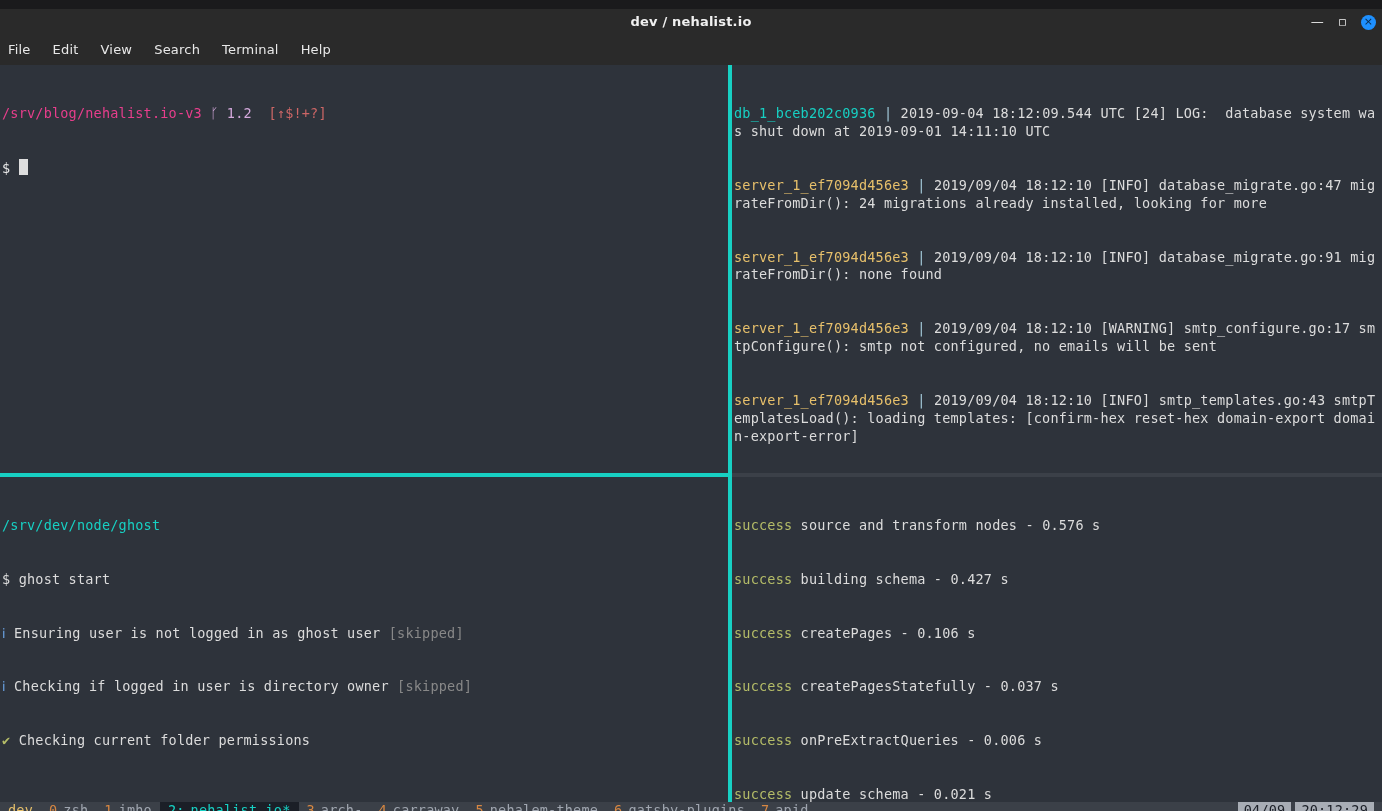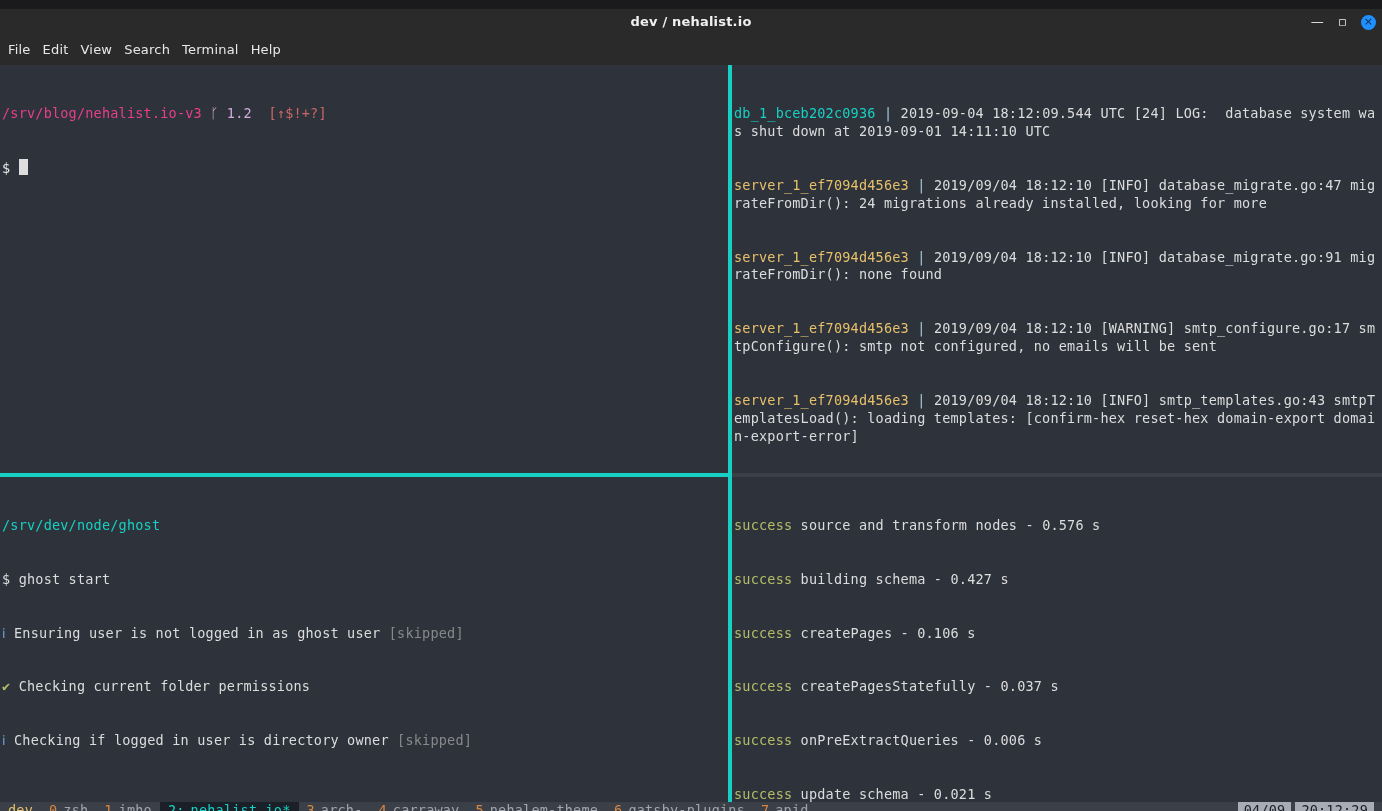--- a/index.html
+++ b/index.html
@@ -42,21 +42,21 @@
   display:inline-flex;align-items:center;justify-content:center;
   font-size:11px;color:#0a2a4a;font-weight:bold;
 }
 
 .menubar {
   height:30px;
   background:#2a2a2a;
   display:flex;
   align-items:center;
   padding:0 8px;
-  gap:12px;
+  gap:22px;
   font-family:"DejaVu Sans",sans-serif;
   font-size:13px;
   color:#e8e8e8;
 }
 .menubar span { cursor:default; }
 
 .grid {
   width:1382px;
   height:calc(811px - 26px - 30px - 18px);
   display:grid;
@@ -148,22 +148,22 @@
   </div>
 
   <div class="hsep-left"></div>
   <div class="hsep-right"></div>
   <div class="vsep"></div>
 
   <div class="pane" style="grid-column:1;grid-row:3">
     <div class="line"><span class="c-cyan">/srv/dev/node/ghost</span></div>
     <div class="line"><span class="c-white">$ ghost start</span></div>
     <div class="line"><span class="c-info">ℹ </span><span class="c-white">Ensuring user is not logged in as ghost user </span><span class="c-skip">[skipped]</span></div>
+    <div class="line"><span class="c-info">ℹ </span><span class="c-white">Checking if logged in user is directory owner </span><span class="c-skip">[skipped]</span></div>
     <div class="line"><span class="c-green">✔ </span><span class="c-white">Checking current folder permissions</span></div>
-    <div class="line"><span class="c-info">ℹ </span><span class="c-white">Checking if logged in user is directory owner </span><span class="c-skip">[skipped]</span></div>
     
     
     
     
     
     
     
     
     
     

